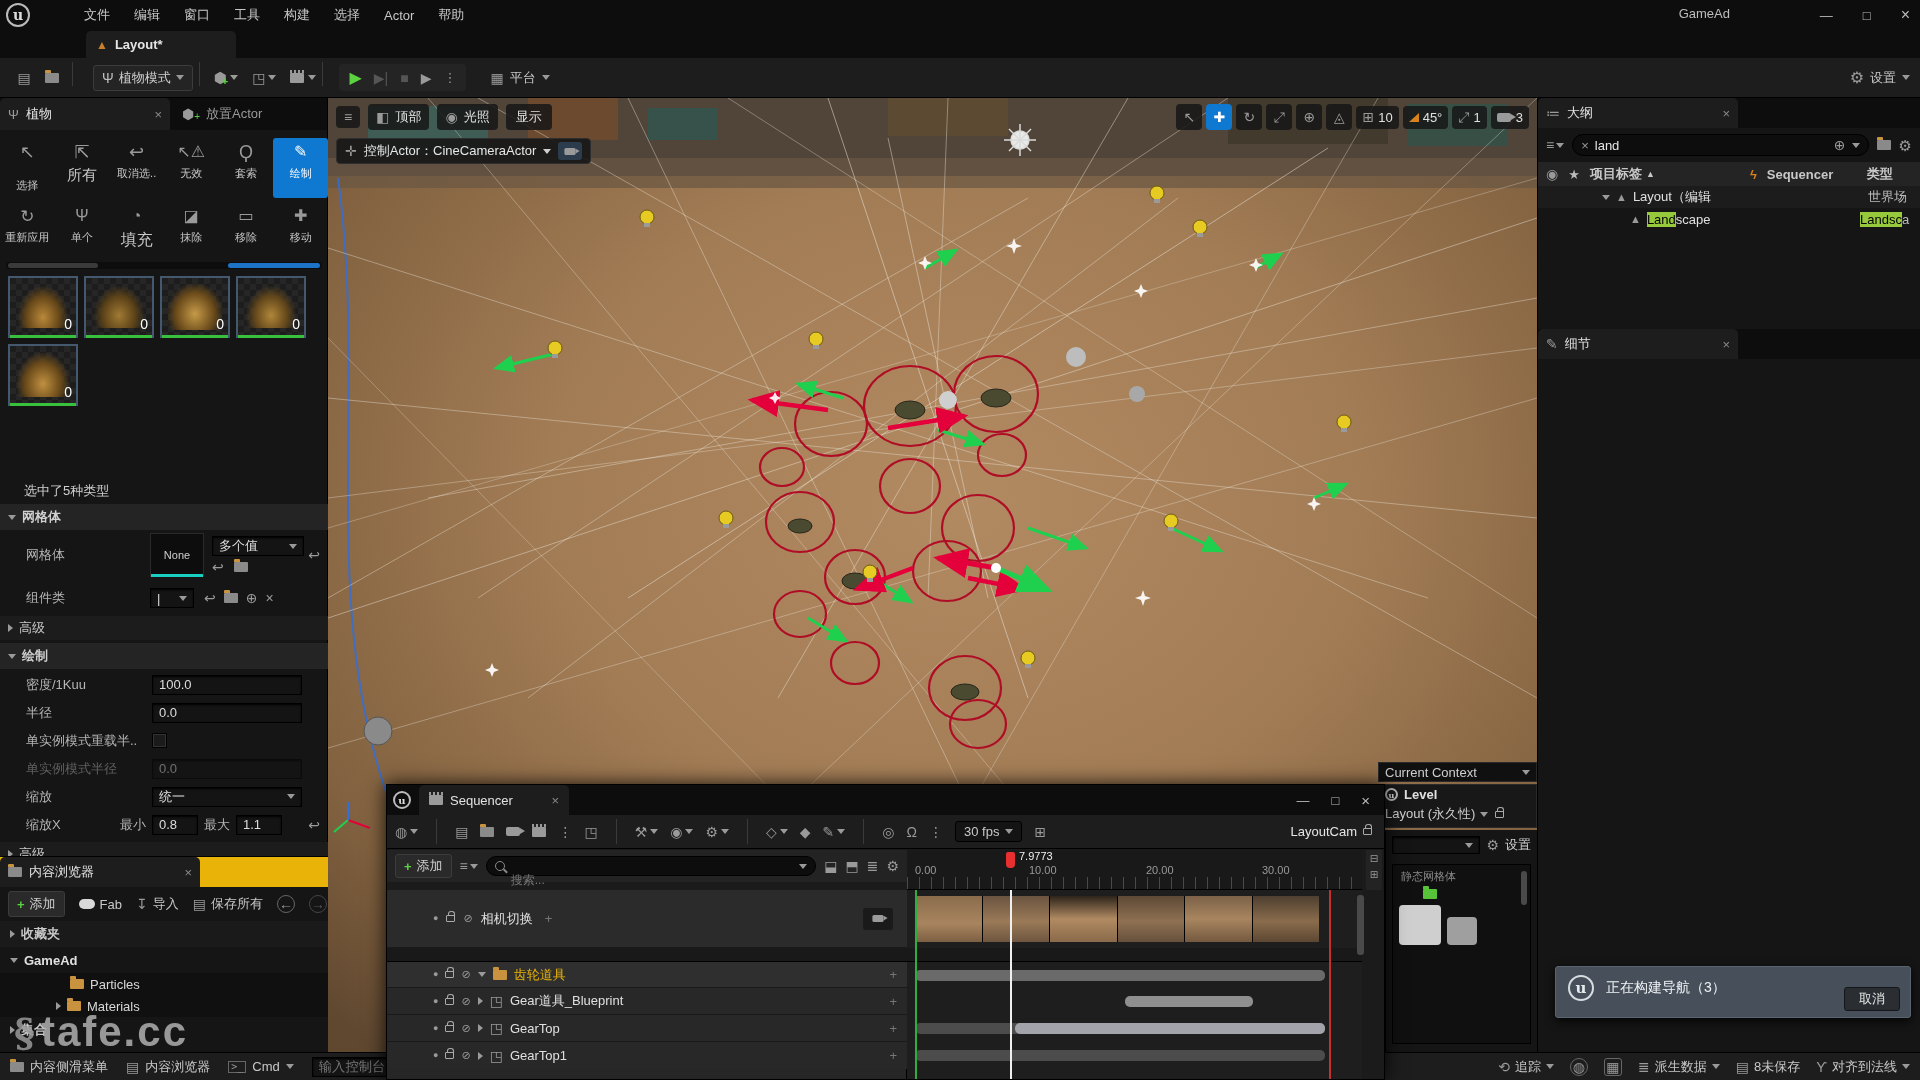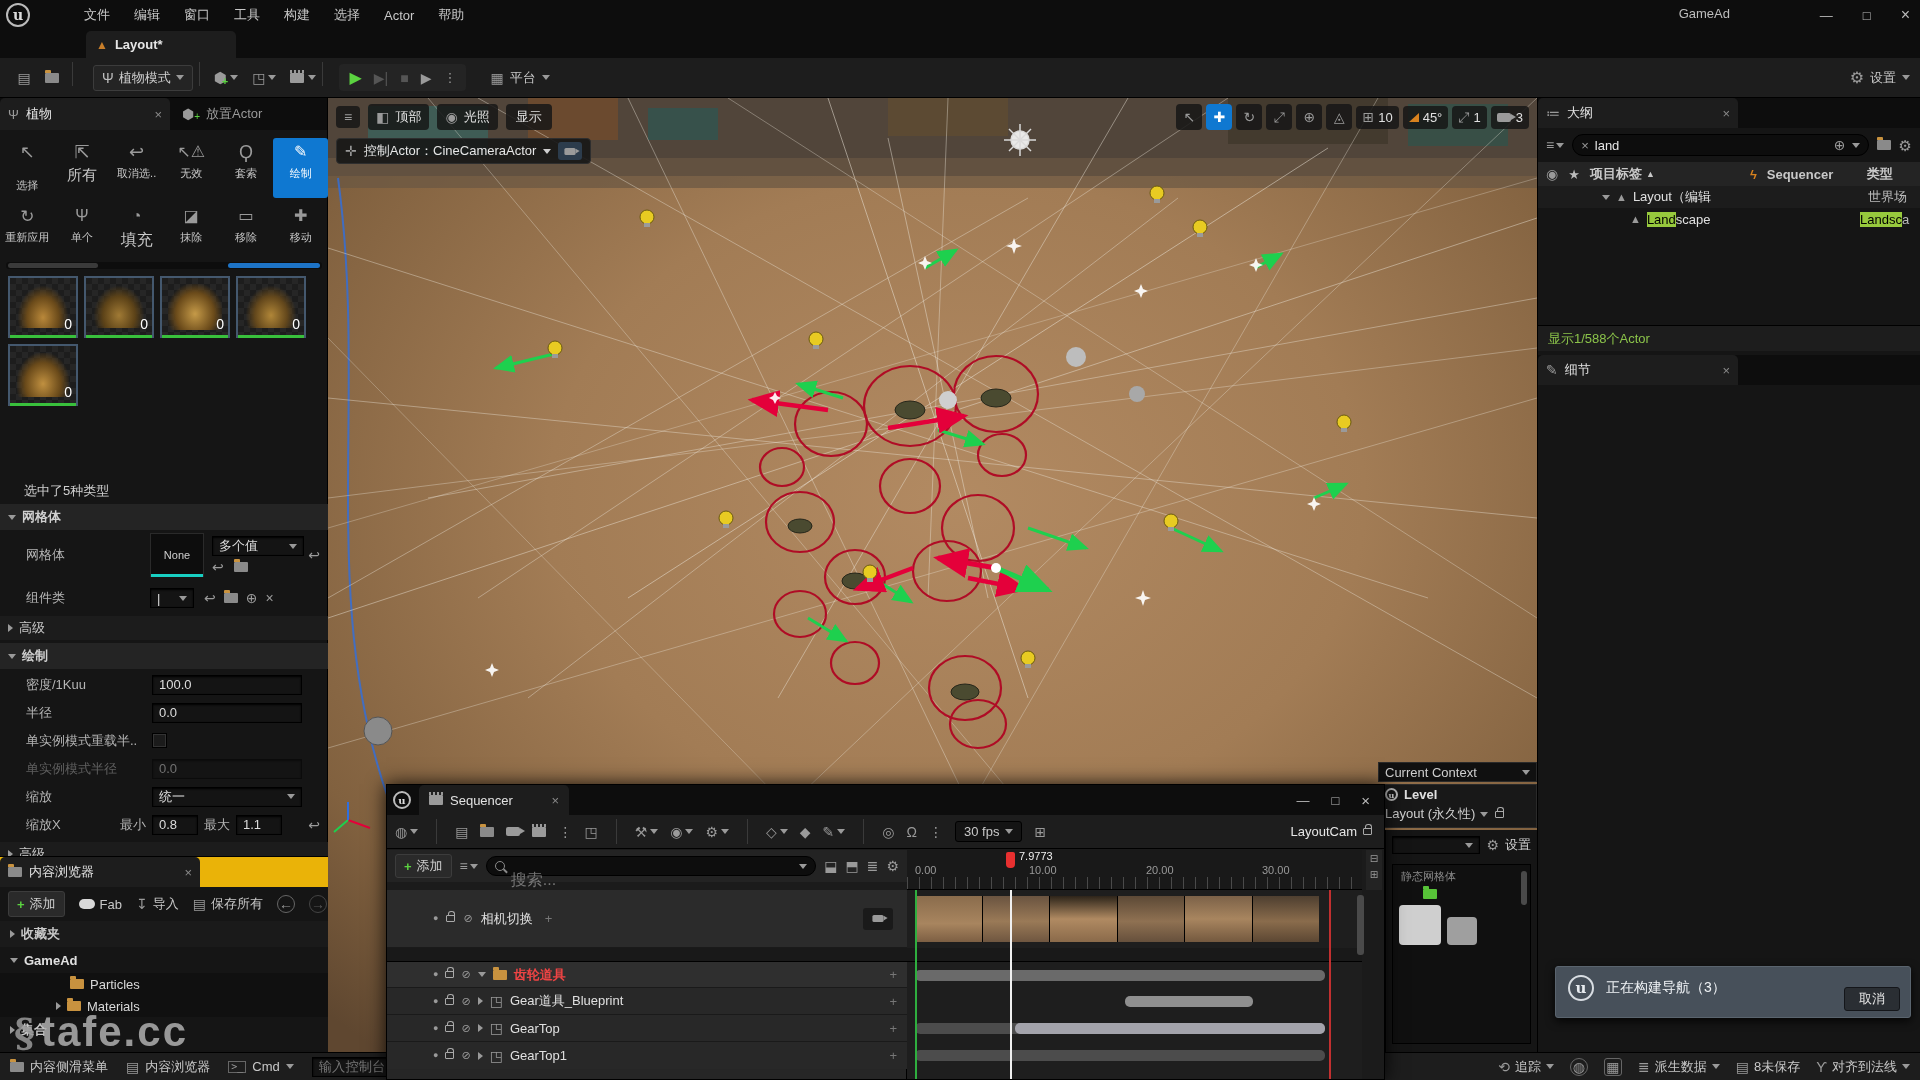--- a/index.html
+++ b/index.html
@@ -638,23 +638,20 @@
       <span style="color:#9a9a9a;font-size:11px">▲</span>
       <span style="width:152px;color:#e0e0e0;overflow:hidden;white-space:nowrap">Layout（编辑</span>
       <span style="margin-left:auto;color:#bbb;overflow:hidden;white-space:nowrap;width:44px">世界场</span>
     </div>
     <div class="row" style="height:22px;padding:0 8px;gap:6px">
       <span style="margin-left:84px;color:#9a9a9a;font-size:11px">▲</span>
       <span style="width:142px;white-space:nowrap"><span style="background:#97c93d;color:#000">Land</span><span style="color:#e0e0e0">scape</span></span>
       <span style="margin-left:auto;white-space:nowrap;overflow:hidden;width:52px"><span style="background:#97c93d;color:#000">Landsc</span><span style="color:#bbb">a</span></span>
     </div>
     <div style="height:95px"></div>
-    <div class="row" style="height:26px;background:#1d1d1d;padding:0 10px;border-top:1px solid #000">
-      <span style="color:#8bc34a">显示1/588个Actor</span>
-    </div>
 
     <div class="row" style="height:30px;background:#0d0d0d;margin-top:4px">
       <div class="row" style="width:200px;height:100%;background:#1d1d1d;border-radius:5px 5px 0 0;gap:7px;padding:0 8px">
         <span class="ic">✎</span>
         <span style="color:#e2e2e2">细节</span>
         <span style="margin-left:auto;color:#8a8a8a">×</span>
       </div>
     </div>
   </div>
 
@@ -738,21 +735,21 @@
       <div class="tbtn" style="padding:2px 8px">
           <span style="color:#5bd340;font-weight:bold">+</span>
           <span>添加</span>
         </div>
       <span class="row">
           <span class="ic">≡</span>
           <span class="chev" style="margin-left:2px"></span>
         </span>
       <div class="row" style="flex:1;background:#0d0d0d;border:1px solid #000;border-radius:11px;height:20px;padding:0 8px;gap:6px">
         <span class="mag"></span>
-        <input style="flex: 1 1 0%; background: transparent; border: none; outline: none; color: rgb(119, 119, 119); font-size: 16px; margin-top: 28px;" placeholder="搜索...">
+        <input style="flex: 1 1 0%; background: transparent; border: none; outline: none; color: rgb(119, 119, 119); font-size: 12px; margin-top: 28px;" placeholder="搜索...">
         <span class="chev"></span>
       </div>
       <span class="ic">⬓</span>
       <span class="ic">⬒</span>
       <span class="ic">≣</span>
       <span class="ic" style="font-size:14px">⚙</span>
     </div>
 
     <div class="abs" style="left:520px;top:65px;width:455px;height:40px;background:#191919;border-bottom:1px solid #000">
       <div class="abs" style="left:0;bottom:0;width:455px;height:12px;background:repeating-linear-gradient(90deg,#4a4a4a 0 1px,transparent 1px 12px)"></div>
@@ -789,21 +786,21 @@
       </div>
 
       <div class="abs" style="left:0;top:58px;width:975px;height:14px;background:#191919;border-bottom:1px solid #000"></div>
 
       <div class="abs row" style="left:0;top:72px;width:520px;height:26px;background:#2f2f2f;border-bottom:1px solid #1a1a1a;gap:7px;padding-left:46px">
         <span class="ic" style="font-size:9px">●</span>
           <span class="lock"></span>
           <span class="ic" style="font-size:11px">⊘</span>
         <span class="chev"></span>
           <span class="folder"></span>
-        <span style="color:#ef4444;font-weight:bold">齿轮道具</span>
+        <span style="color:#eab308;font-weight:normal">齿轮道具</span>
         <span style="color:#777;margin-left:auto;margin-right:10px">+</span>
       </div>
       <div class="trackbar" style="left:528px;top:80px;width:410px;background:#6a6a6a"></div>
 
       <div class="abs row" style="left:0;top:98px;width:520px;height:27px;background:#282828;border-bottom:1px solid #1a1a1a;gap:7px;padding-left:46px">
         <span class="ic" style="font-size:9px">●</span>
           <span class="lock"></span>
           <span class="ic" style="font-size:11px">⊘</span>
         <span class="chev-r"></span>
           <span class="ic">◳</span>

